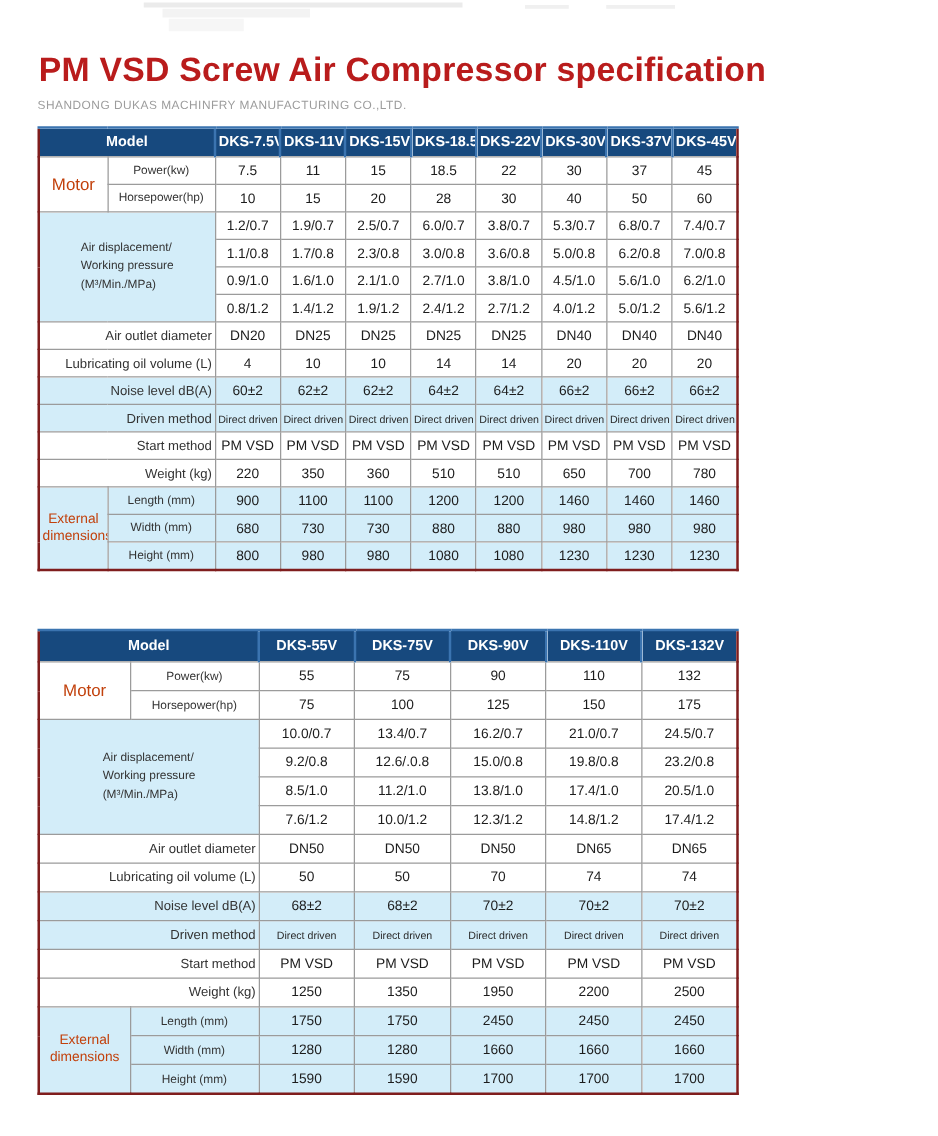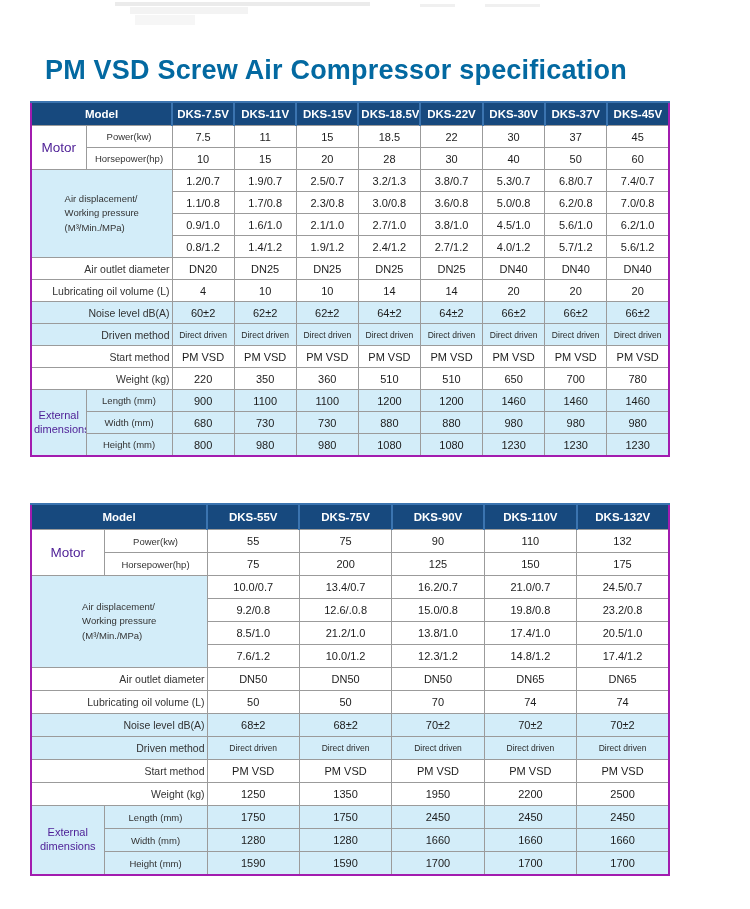--- a/index.html
+++ b/index.html
@@ -9,32 +9,32 @@
   }
   
   .artifact{position:absolute;background:#ededed;}
   .a1{left:115px;top:2px;width:255px;height:4px;background:#ebebeb;}
   .a2{left:130px;top:7px;width:118px;height:7px;background:#f3f3f3;}
   .a3{left:135px;top:15px;width:60px;height:10px;background:#f6f6f6;}
   .a4{left:420px;top:4px;width:35px;height:3px;background:#f0f0f0;}
   .a5{left:485px;top:4px;width:55px;height:3px;background:#f0f0f0;}
 
   h1.title{
-    margin:15px;padding:40px 0 0 30px;
-    font-size:27px;font-weight:700;color:#0369a1;letter-spacing:.2px;
+    margin:1px;padding:40px 0 0 30px;
+    font-size:27px;font-weight:700;color:#b91c1c;letter-spacing:.2px;
   }
   .subtitle{
     margin:7px 0 0 30px;
     font-size:9.5px;color:#9c9c9c;letter-spacing:.4px;
   }
 
   table.spec{
     border-collapse:collapse;table-layout:fixed;
-    width:640px;margin-left:30px;
-    border:2px solid #a21caf;
+    width:561px;margin-left:30px;
+    border:2px solid #7f1d1d;
     font-family:"Liberation Sans", sans-serif;
   }
   .t1{margin-top:11px;}
   .t2{margin-top:46px;}
 
   .spec th,.spec td{
     border:1px solid #9b9b9b;
     text-align:center;vertical-align:middle;
     color:#1c1c1c;overflow:hidden;white-space:nowrap;
     padding:0 2px;
@@ -52,36 +52,37 @@
   .t1 tbody td{height:21px;}
   .t2 tbody td{height:22px;}
 
   td.val{font-size:11px;}
   td.val.small{font-size:8.5px;color:#2a2a2a;}
   td.label{color:#333;}
   td.label.plain{text-align:right;padding-left:8px;font-size:10.5px;}
   td.label.sub{font-size:9.5px;}
   td.label.big{font-size:9.5px;background:var(--shade,#D3EDF9);}
   td.label.big .lines{display:inline-block;text-align:left;line-height:1.5;white-space:normal;}
-  td.group{font-size:13.5px;color:#4c1d95;}
+  td.group{font-size:13.5px;color:#c2410c;}
   td.group.multi{font-size:11px;line-height:1.25;white-space:normal;}
   tr.shade td{background:var(--shade,#D3EDF9);}
 </style>
 </head>
 <body>
 
 <div class="page">
 
   <div class="artifact a1"></div>
   <div class="artifact a2"></div>
   <div class="artifact a3"></div>
   <div class="artifact a4"></div>
   <div class="artifact a5"></div>
 
   <h1 class="title">PM VSD Screw Air Compressor specification</h1>
+  <div class="subtitle">SHANDONG DUKAS MACHINFRY MANUFACTURING CO.,LTD.</div>
 
   <table class="spec t1">
     <colgroup>
       <col style="width:55px">
         <col style="width:86px">
       <col span="8">
     </colgroup>
   <thead>
         <tr>
           <th colspan="2">Model</th>
@@ -121,21 +122,21 @@
           <td class="val">30</td>
           <td class="val">40</td>
           <td class="val">50</td>
           <td class="val">60</td>
         </tr>
         <tr>
           <td rowspan="4" colspan="2" class="label big"><div class="lines">Air displacement/<br>Working pressure<br>(M³/Min./MPa)</div></td>
           <td class="val">1.2/0.7</td>
           <td class="val">1.9/0.7</td>
           <td class="val">2.5/0.7</td>
-          <td class="val">3.2/1.3</td>
+          <td class="val">6.0/0.7</td>
           <td class="val">3.8/0.7</td>
           <td class="val">5.3/0.7</td>
           <td class="val">6.8/0.7</td>
           <td class="val">7.4/0.7</td>
         </tr>
         <tr>
           <td class="val">1.1/0.8</td>
           <td class="val">1.7/0.8</td>
           <td class="val">2.3/0.8</td>
           <td class="val">3.0/0.8</td>
@@ -154,21 +155,21 @@
           <td class="val">5.6/1.0</td>
           <td class="val">6.2/1.0</td>
         </tr>
         <tr>
           <td class="val">0.8/1.2</td>
           <td class="val">1.4/1.2</td>
           <td class="val">1.9/1.2</td>
           <td class="val">2.4/1.2</td>
           <td class="val">2.7/1.2</td>
           <td class="val">4.0/1.2</td>
-          <td class="val">5.7/1.2</td>
+          <td class="val">5.0/1.2</td>
           <td class="val">5.6/1.2</td>
         </tr>
         <tr>
           <td colspan="2" class="label plain">
             <div class="lines">Air outlet diameter</div>
           </td>
           <td class="val">DN20</td>
           <td class="val">DN25</td>
           <td class="val">DN25</td>
           <td class="val">DN25</td>
@@ -311,21 +312,21 @@
           <td class="val">75</td>
           <td class="val">90</td>
           <td class="val">110</td>
           <td class="val">132</td>
         </tr>
         <tr>
           <td class="label sub">
             <div class="lines">Horsepower(hp)</div>
           </td>
           <td class="val">75</td>
-          <td class="val">200</td>
+          <td class="val">100</td>
           <td class="val">125</td>
           <td class="val">150</td>
           <td class="val">175</td>
         </tr>
         <tr>
           <td rowspan="4" colspan="2" class="label big"><div class="lines">Air displacement/<br>Working pressure<br>(M³/Min./MPa)</div></td>
           <td class="val">10.0/0.7</td>
           <td class="val">13.4/0.7</td>
           <td class="val">16.2/0.7</td>
           <td class="val">21.0/0.7</td>
@@ -333,21 +334,21 @@
         </tr>
         <tr>
           <td class="val">9.2/0.8</td>
           <td class="val">12.6/.0.8</td>
           <td class="val">15.0/0.8</td>
           <td class="val">19.8/0.8</td>
           <td class="val">23.2/0.8</td>
         </tr>
         <tr>
           <td class="val">8.5/1.0</td>
-          <td class="val">21.2/1.0</td>
+          <td class="val">11.2/1.0</td>
           <td class="val">13.8/1.0</td>
           <td class="val">17.4/1.0</td>
           <td class="val">20.5/1.0</td>
         </tr>
         <tr>
           <td class="val">7.6/1.2</td>
           <td class="val">10.0/1.2</td>
           <td class="val">12.3/1.2</td>
           <td class="val">14.8/1.2</td>
           <td class="val">17.4/1.2</td>

